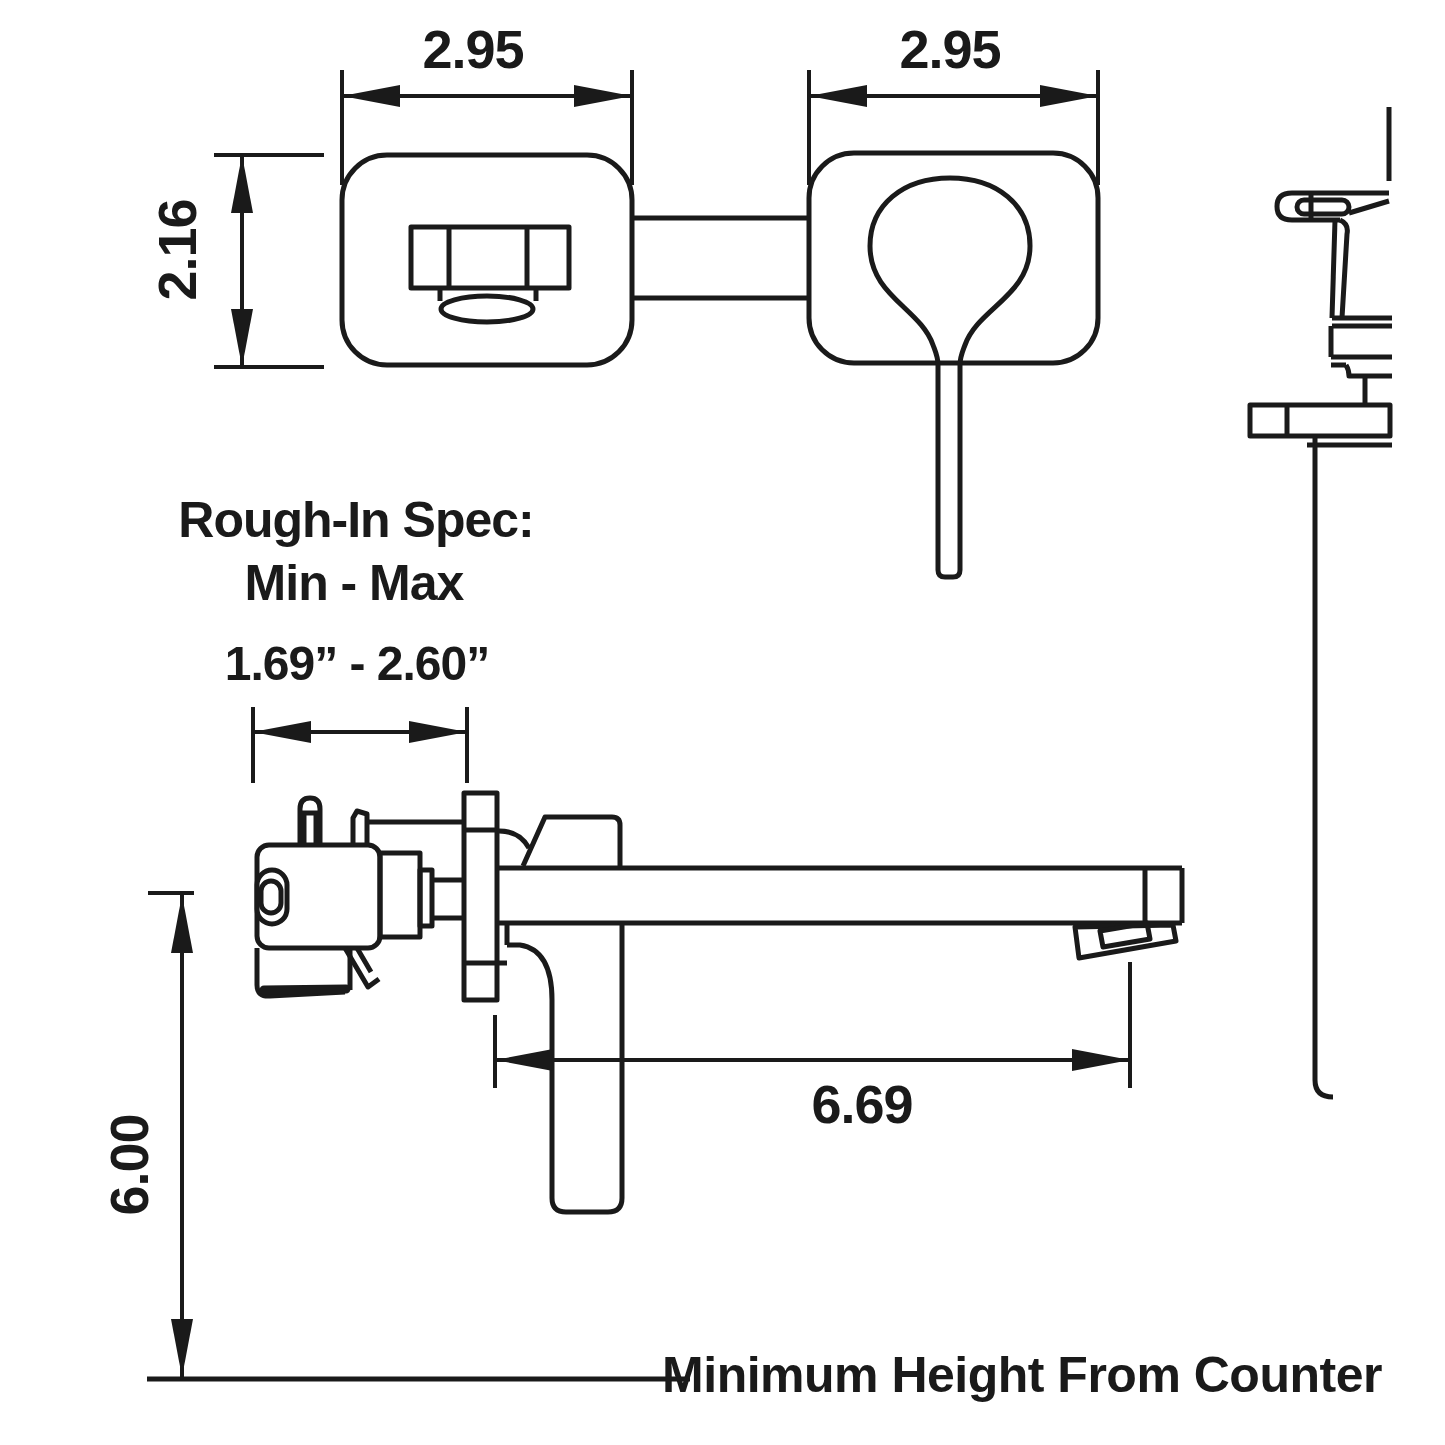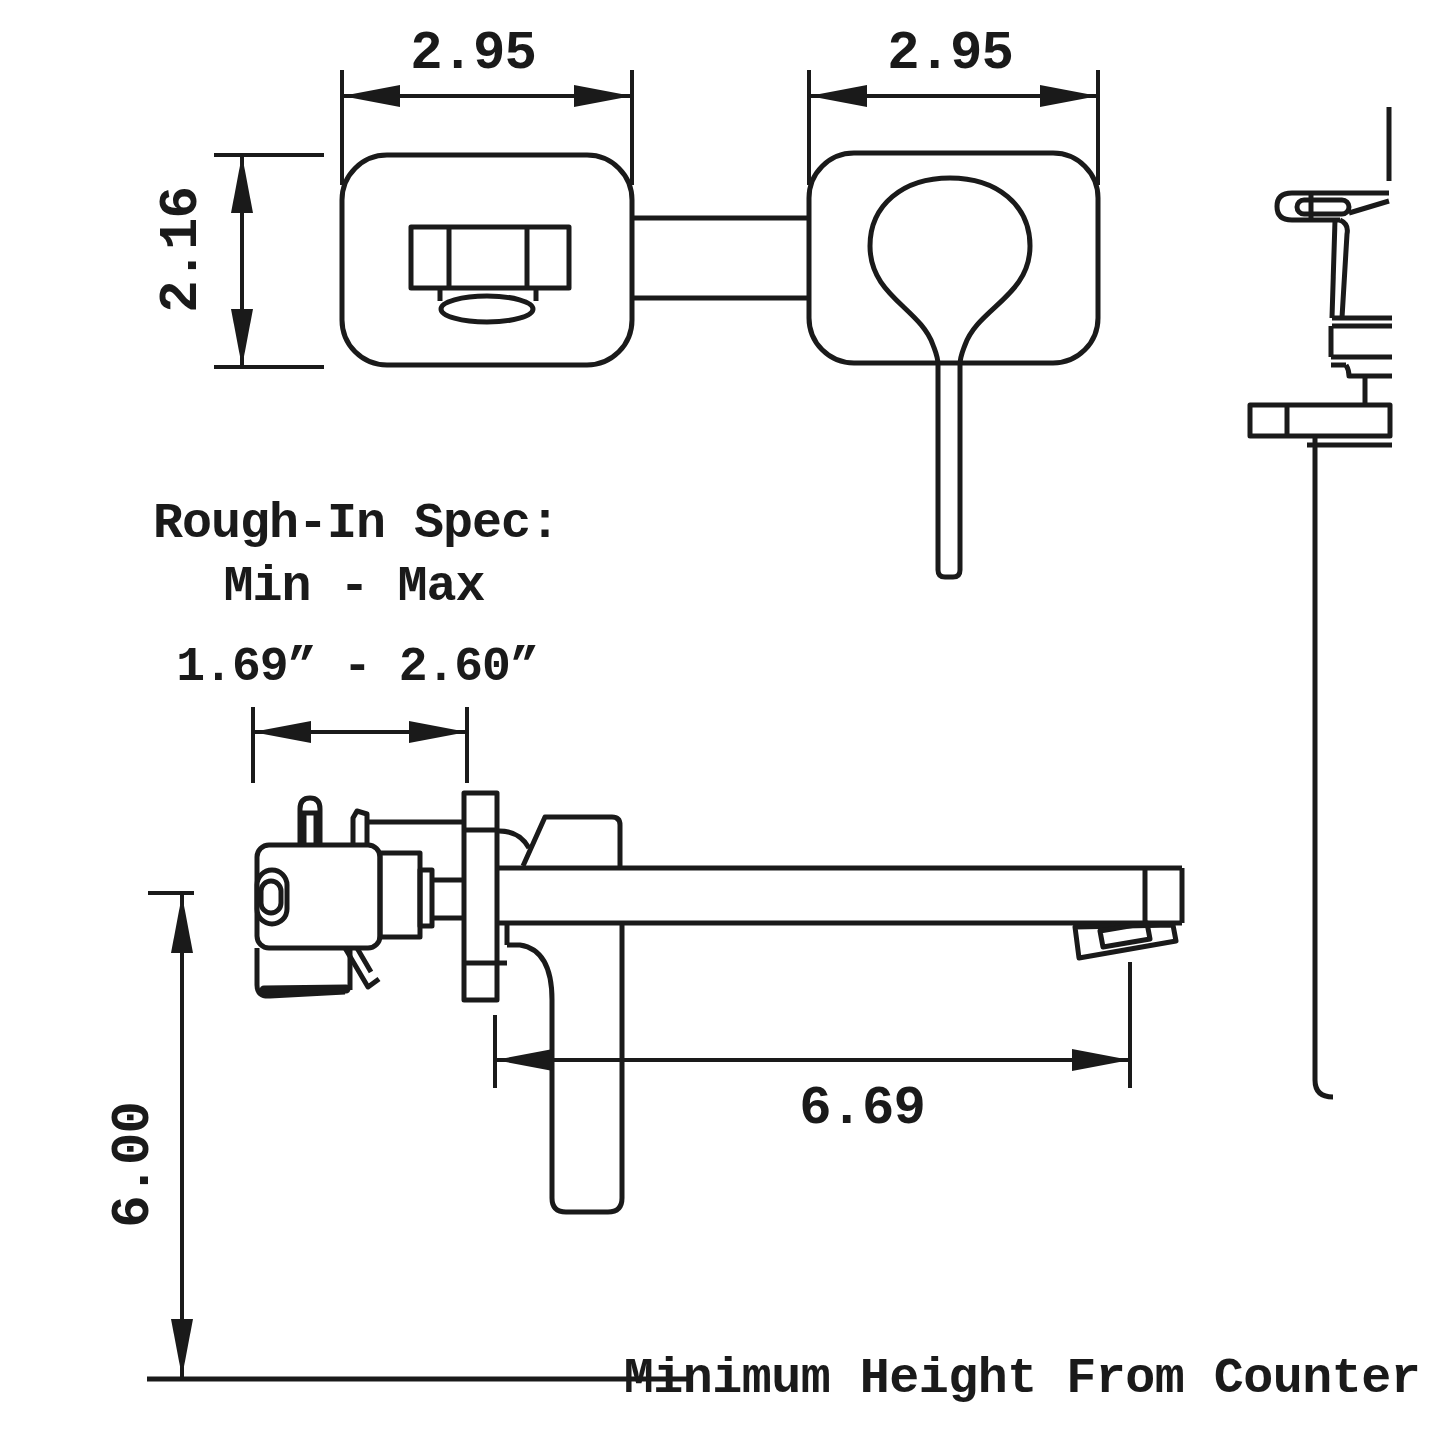--- a/index.html
+++ b/index.html
@@ -1,17 +1,17 @@
 <!DOCTYPE html>
 <html><head>
 <meta charset="utf-8">
 <style>
   html,body{margin:0;padding:0;background:#fff;}
   .canvas{position:relative;width:1445px;height:1445px;background:#fff;overflow:hidden;
-          font-family:Liberation Mono, monospace;}
+          font-family:Liberation Sans, sans-serif;}
   svg{position:absolute;left:0;top:0;}
   .ln{stroke:#1a1a1a;stroke-width:5;fill:none;stroke-linejoin:round;}
   .ln-thin{stroke:#1a1a1a;stroke-width:4;fill:none;stroke-linejoin:round;}
   .ln-thick{stroke:#1a1a1a;stroke-width:9;fill:none;stroke-linecap:round;}
   .fillwhite{fill:#fff;}
   .arrow{fill:#1a1a1a;stroke:none;}
   text{fill:#1a1a1a;font-weight:700;letter-spacing:-1px;}
   .dimnum{font-size:54px;}
   .spec-title{font-size:50px;}
   .spec-range{font-size:48px;}

